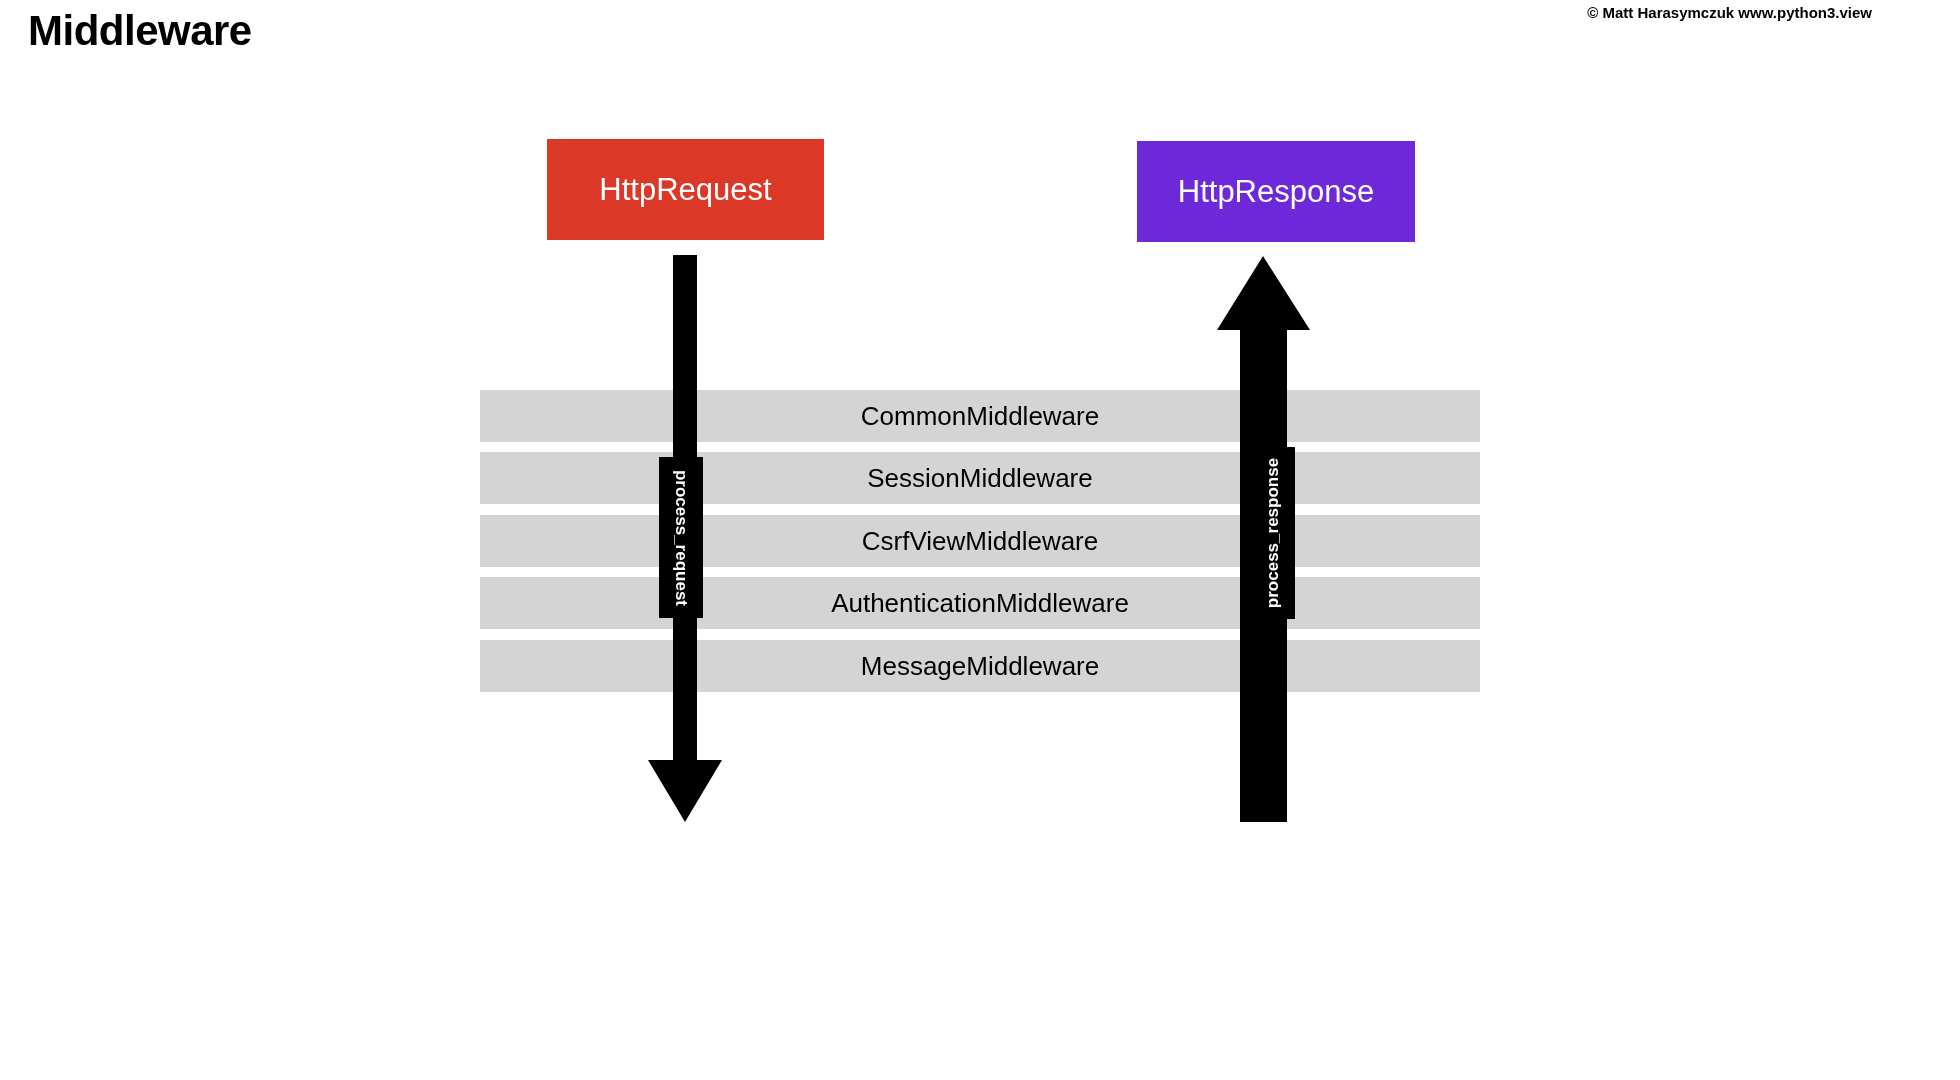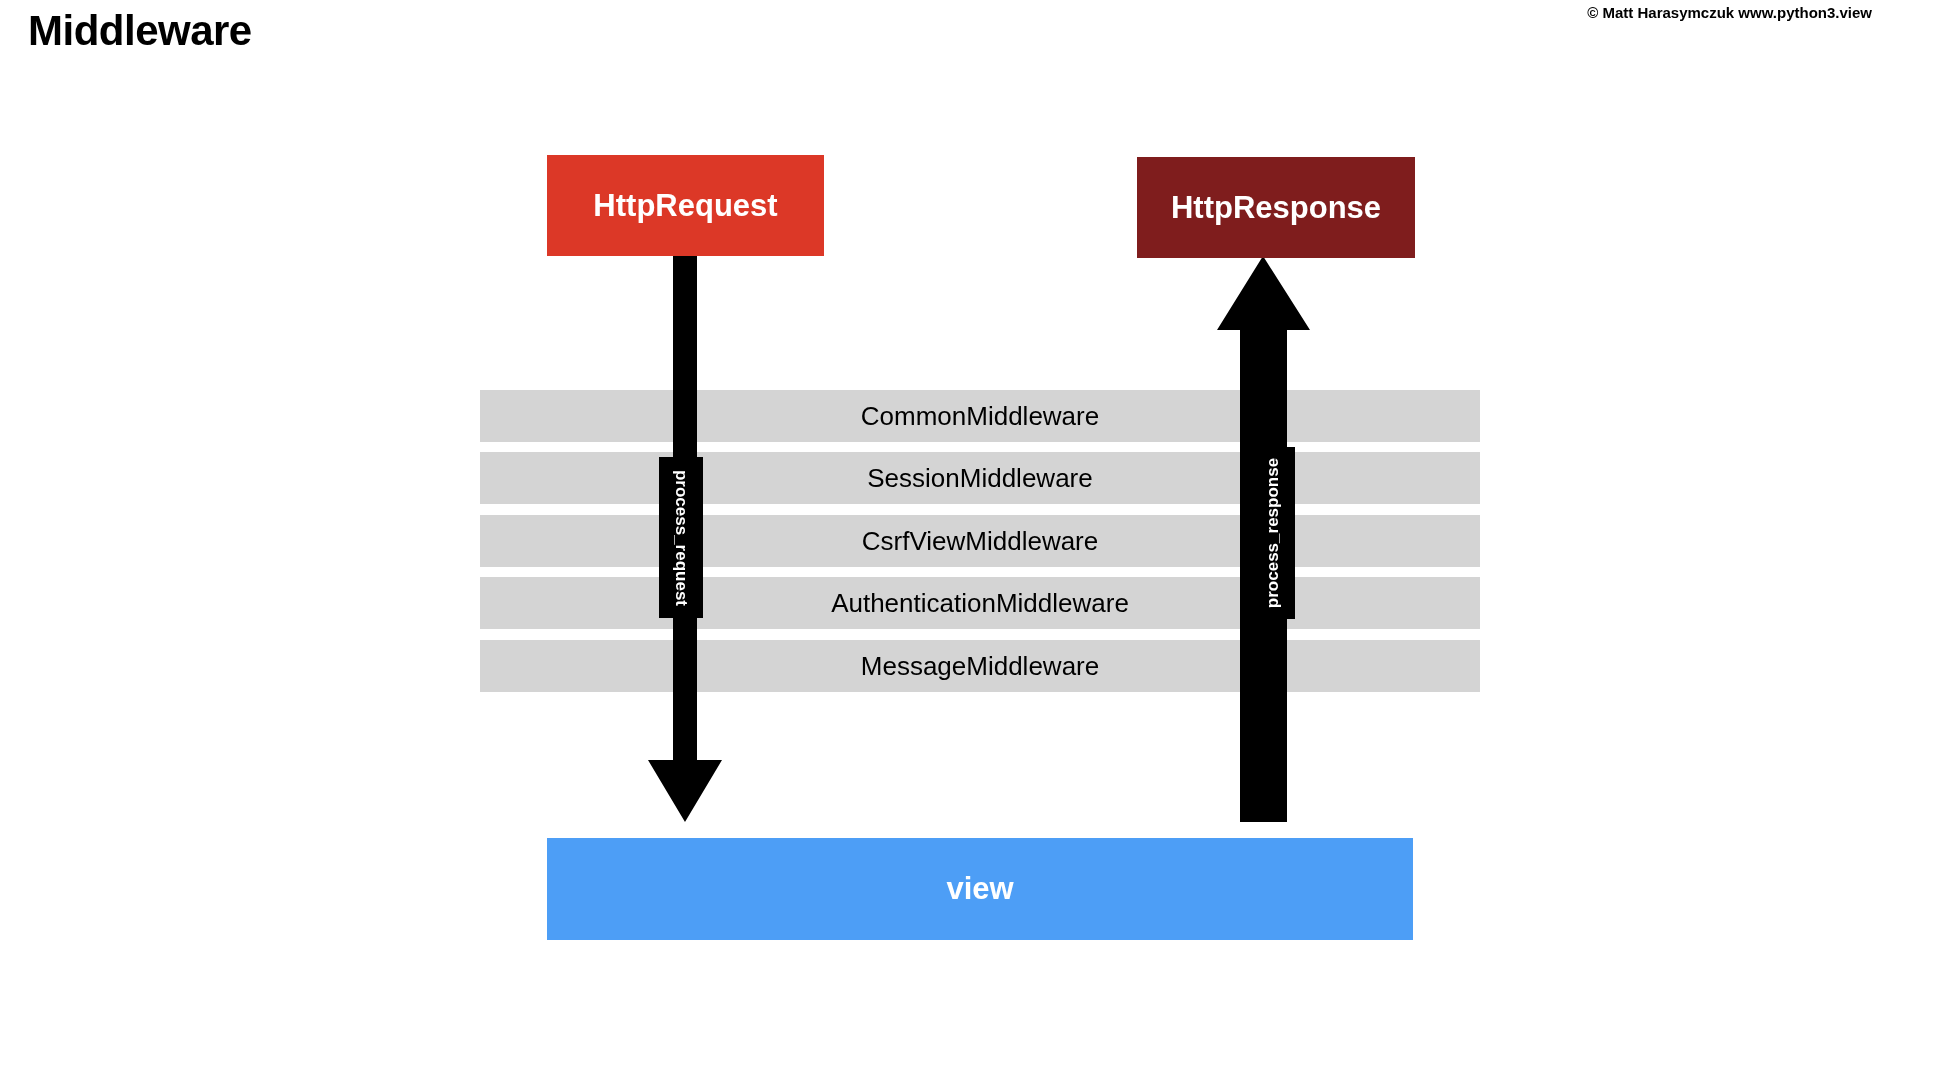--- a/index.html
+++ b/index.html
@@ -53,23 +53,22 @@
   }
 
   
   .endpoint-box {
     position: absolute;
     display: flex;
     align-items: center;
     justify-content: center;
     color: #ffffff;
     font-size: 31px;
-    font-weight: bold;
-    white-space: nowrap;
-    margin-top: 16px;
+    font-weight: normal;
+    white-space: nowrap;
   }
 
   #http-request-box {
     left: 547px;
     top: 139px;
     width: 277px;
     height: 101px;
   }
 
   #http-response-box {
@@ -180,26 +179,25 @@
 
     <svg class="arrow-svg" viewBox="0 0 1960 1080">
 
       <polygon points="673,255 697,255 697,760 722,760 685,822 648,760 673,760" fill="#000000"></polygon>
 
       <polygon points="1263,256 1310,330 1287,330 1287,822 1240,822 1240,330 1217,330" fill="#000000"></polygon>
     </svg>
 
     <div class="endpoint-box" id="http-request-box" style="background: rgb(220, 56, 39); color: rgb(255, 255, 255);">HttpRequest</div>
 
-    <div class="endpoint-box" id="http-response-box" style="background: #7f1d1d; color: rgb(255, 255, 255);">HttpResponse</div>
+    <div class="endpoint-box" id="http-response-box" style="background: #6d28d9; color: rgb(255, 255, 255);">HttpResponse</div>
 
     <div class="call-label" id="process-request-label">
       <span class="rot">process_request</span>
     </div>
 
     <div class="call-label" id="process-response-label">
       <span class="rot">process_response</span>
     </div>
 
-    <div id="view-box" style="background: rgb(77, 158, 246); color: rgb(255, 255, 255);">view</div>
 
   </div>
 </div>
 
 </body></html>

